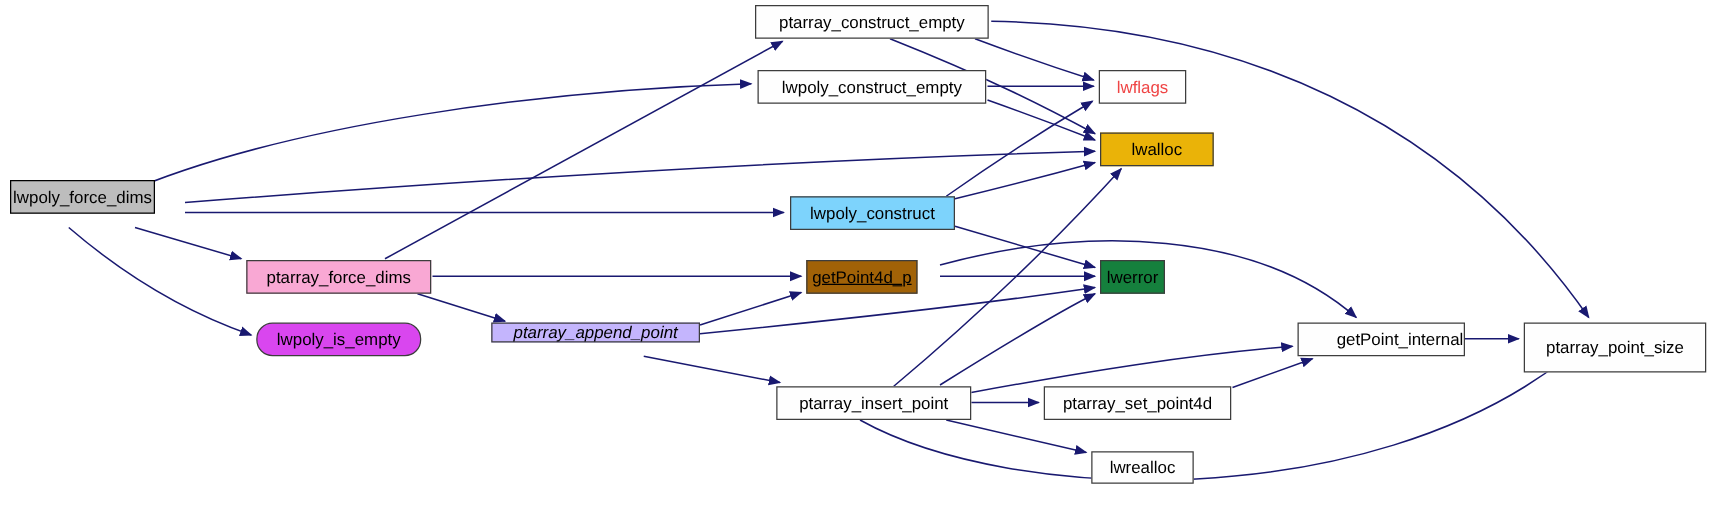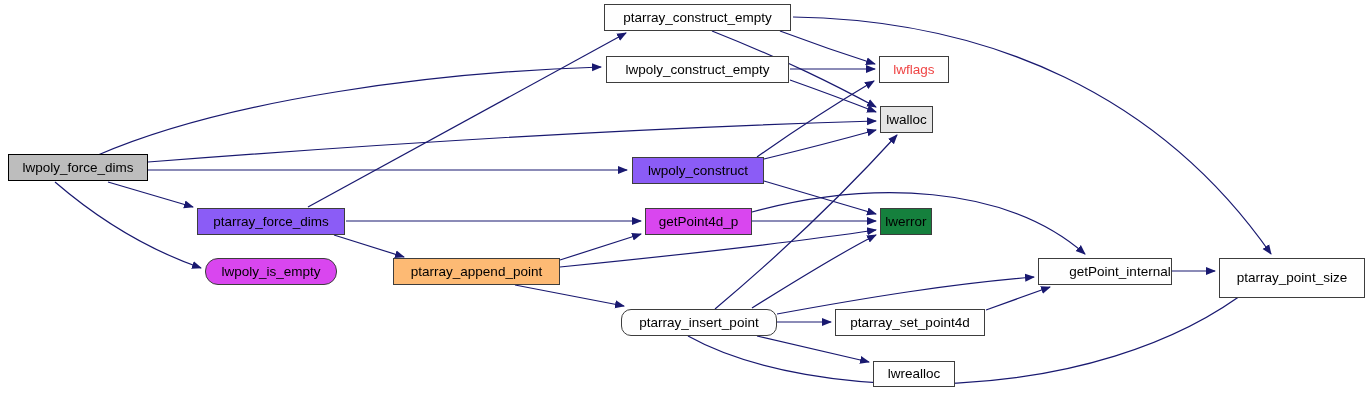--- a/index.html
+++ b/index.html
@@ -72,30 +72,30 @@
         <path d="M 752,308 C 800,278 848,249 876,235" fill="none" stroke="#191970" stroke-width="1.2" marker-end="url(#arrowhead)"></path>
         <path d="M 777,314 C 870,297 950,284 1034,277" fill="none" stroke="#191970" stroke-width="1.2" marker-end="url(#arrowhead)"></path>
         <path d="M 777,322 L 831,322" fill="none" stroke="#191970" stroke-width="1.2" marker-end="url(#arrowhead)"></path>
         <path d="M 757,336 L 869,362" fill="none" stroke="#191970" stroke-width="1.2" marker-end="url(#arrowhead)"></path>
         <path d="M 688,336 C 810,404 1095,410 1252,287" fill="none" stroke="#191970" stroke-width="1.2" marker-end="url(#arrowhead)"></path>
         <path d="M 986,310 L 1050,287" fill="none" stroke="#191970" stroke-width="1.2" marker-end="url(#arrowhead)"></path>
         <path d="M 1172,271 L 1215,271" fill="none" stroke="#191970" stroke-width="1.2" marker-end="url(#arrowhead)"></path>
       </g>
   </svg>
   <div id="node-layer">
-      <div class="node highlighted" style="left: 8px; top: 154px; width: 140px; height: 27px; background: rgb(189, 189, 189); border-color: rgb(0, 0, 0); color: rgb(0, 0, 0);">lwpoly_force_dims</div>
+      <div class="node highlighted" style="left: 8px; top: 144px; width: 116px; height: 27px; background: rgb(189, 189, 189); border-color: rgb(0, 0, 0); color: rgb(0, 0, 0);">lwpoly_force_dims</div>
       <div class="node" style="left: 604px; top: 4px; width: 187px; height: 27px; background: rgb(254, 254, 254); border-color: rgb(61, 61, 61); color: rgb(0, 0, 0);">ptarray_construct_empty</div>
       <div class="node" style="left: 606px; top: 56px; width: 183px; height: 27px; background: rgb(254, 254, 254); border-color: rgb(61, 61, 61); color: rgb(0, 0, 0);">lwpoly_construct_empty</div>
       <div class="node" style="left: 879px; top: 56px; width: 70px; height: 27px; background: rgb(254, 254, 254); border-color: rgb(61, 61, 61); color: #ef4444;">lwflags</div>
-      <div class="node" style="left: 880px; top: 106px; width: 53px; height: 27px; background: #e5e5e5; border-color: rgb(61, 61, 61); color: rgb(0, 0, 0);">lwalloc</div>
-      <div class="node" style="left: 632px; top: 157px; width: 132px; height: 27px; background: #8b5cf6; border-color: rgb(61, 61, 61); color: rgb(0, 0, 0);">lwpoly_construct</div>
-      <div class="node" style="left: 197px; top: 208px; width: 148px; height: 27px; background: #8b5cf6; border-color: rgb(61, 61, 61); color: rgb(0, 0, 0);">ptarray_force_dims</div>
-      <div class="node" style="left: 645px; top: 208px; width: 107px; height: 27px; background: #d946ef; border-color: rgb(61, 61, 61); color: rgb(0, 0, 0);">getPoint4d_p</div>
+      <div class="node" style="left: 880px; top: 106px; width: 91px; height: 27px; background: #eab308; border-color: rgb(61, 61, 61); color: rgb(0, 0, 0);">lwalloc</div>
+      <div class="node" style="left: 632px; top: 157px; width: 132px; height: 27px; background: #7dd3fc; border-color: rgb(61, 61, 61); color: rgb(0, 0, 0);">lwpoly_construct</div>
+      <div class="node" style="left: 197px; top: 208px; width: 148px; height: 27px; background: #f9a8d4; border-color: rgb(61, 61, 61); color: rgb(0, 0, 0);">ptarray_force_dims</div>
+      <div class="node" style="left: 645px; top: 208px; width: 89px; height: 27px; background: #a16207; border-color: rgb(61, 61, 61); color: rgb(0, 0, 0); text-decoration: underline;">getPoint4d_p</div>
       <div class="node" style="left: 880px; top: 208px; width: 52px; height: 27px; background: #15803d; border-color: rgb(61, 61, 61); color: rgb(0, 0, 0);">lwerror</div>
       <div class="node" style="left: 205px; top: 258px; width: 132px; height: 27px; background: #d946ef; border-color: rgb(61, 61, 61); color: rgb(0, 0, 0); border-radius: 13px;">lwpoly_is_empty</div>
-      <div class="node" style="left: 393px; top: 258px; width: 167px; height: 27px; background: #fdba74; border-color: rgb(61, 61, 61); color: rgb(0, 0, 0);">ptarray_append_point</div>
-      <div class="node" style="left: 621px; top: 309px; width: 156px; height: 27px; background: rgb(254, 254, 254); border-color: rgb(61, 61, 61); color: rgb(0, 0, 0); border-radius: 10px;">ptarray_insert_point</div>
+      <div class="node" style="left: 393px; top: 258px; width: 167px; height: 16px; background: #c4b5fd; border-color: rgb(61, 61, 61); color: rgb(0, 0, 0); font-style: italic;">ptarray_append_point</div>
+      <div class="node" style="left: 621px; top: 309px; width: 156px; height: 27px; background: rgb(254, 254, 254); border-color: rgb(61, 61, 61); color: rgb(0, 0, 0);">ptarray_insert_point</div>
       <div class="node" style="left: 1038px; top: 258px; width: 134px; height: 27px; background: rgb(254, 254, 254); border-color: rgb(61, 61, 61); color: rgb(0, 0, 0); padding-left: 30px;">getPoint_internal</div>
       <div class="node" style="left: 1219px; top: 258px; width: 146px; height: 40px; background: rgb(254, 254, 254); border-color: rgb(61, 61, 61); color: rgb(0, 0, 0);">ptarray_point_size</div>
       <div class="node" style="left: 835px; top: 309px; width: 150px; height: 27px; background: rgb(254, 254, 254); border-color: rgb(61, 61, 61); color: rgb(0, 0, 0);">ptarray_set_point4d</div>
       <div class="node" style="left: 873px; top: 361px; width: 82px; height: 26px; background: rgb(254, 254, 254); border-color: rgb(61, 61, 61); color: rgb(0, 0, 0);">lwrealloc</div>
     </div>
 </div>
 
 </body></html>

